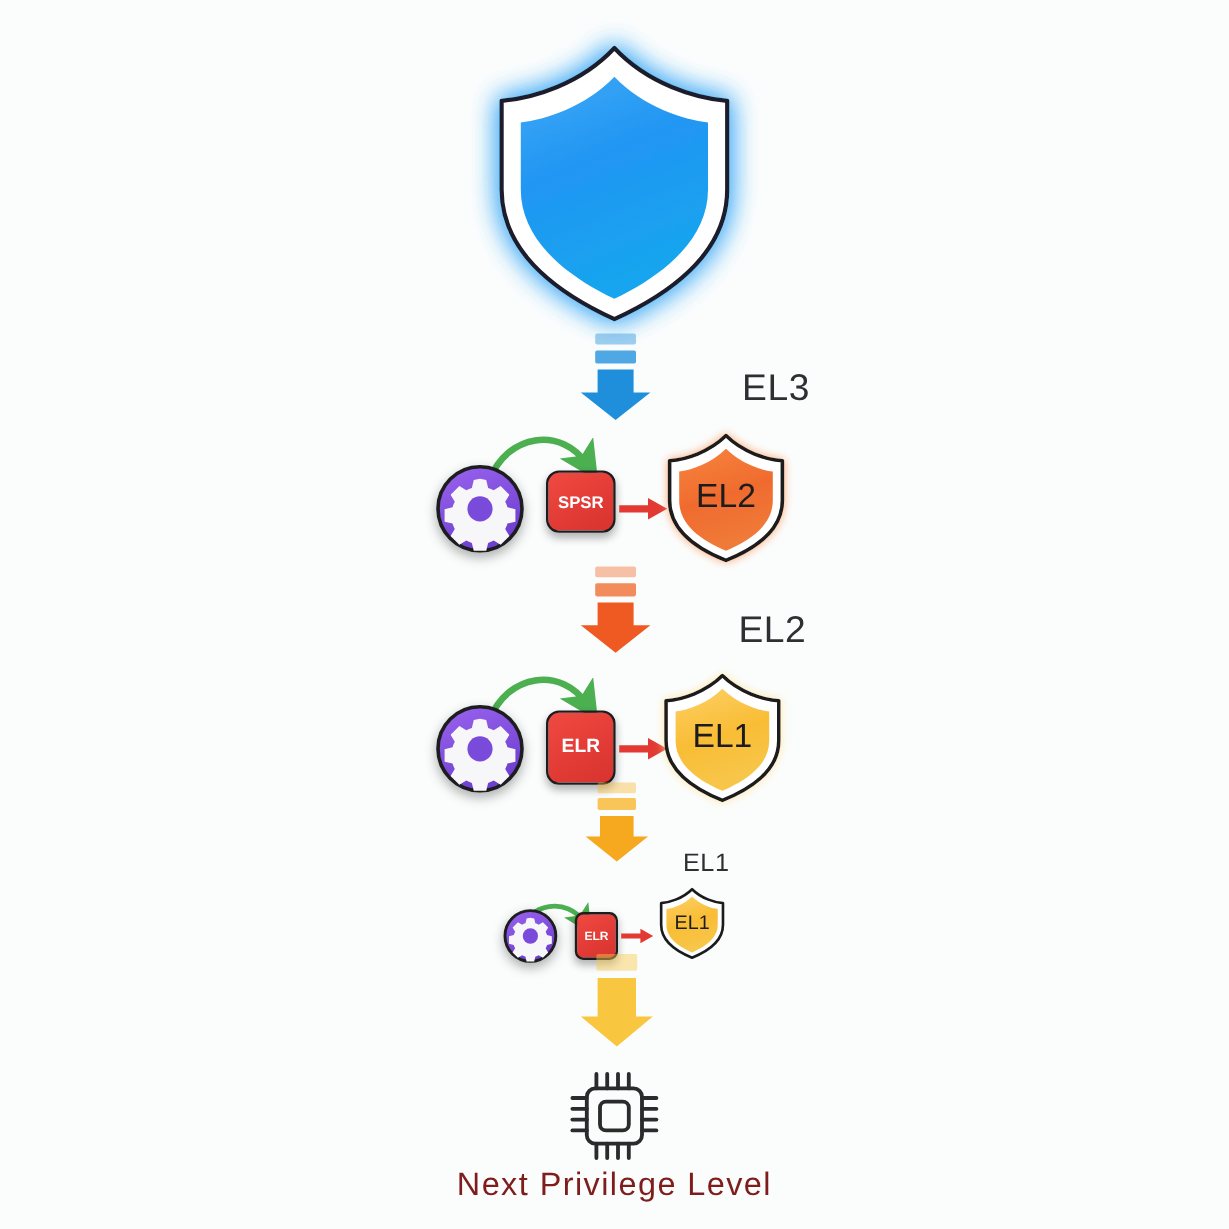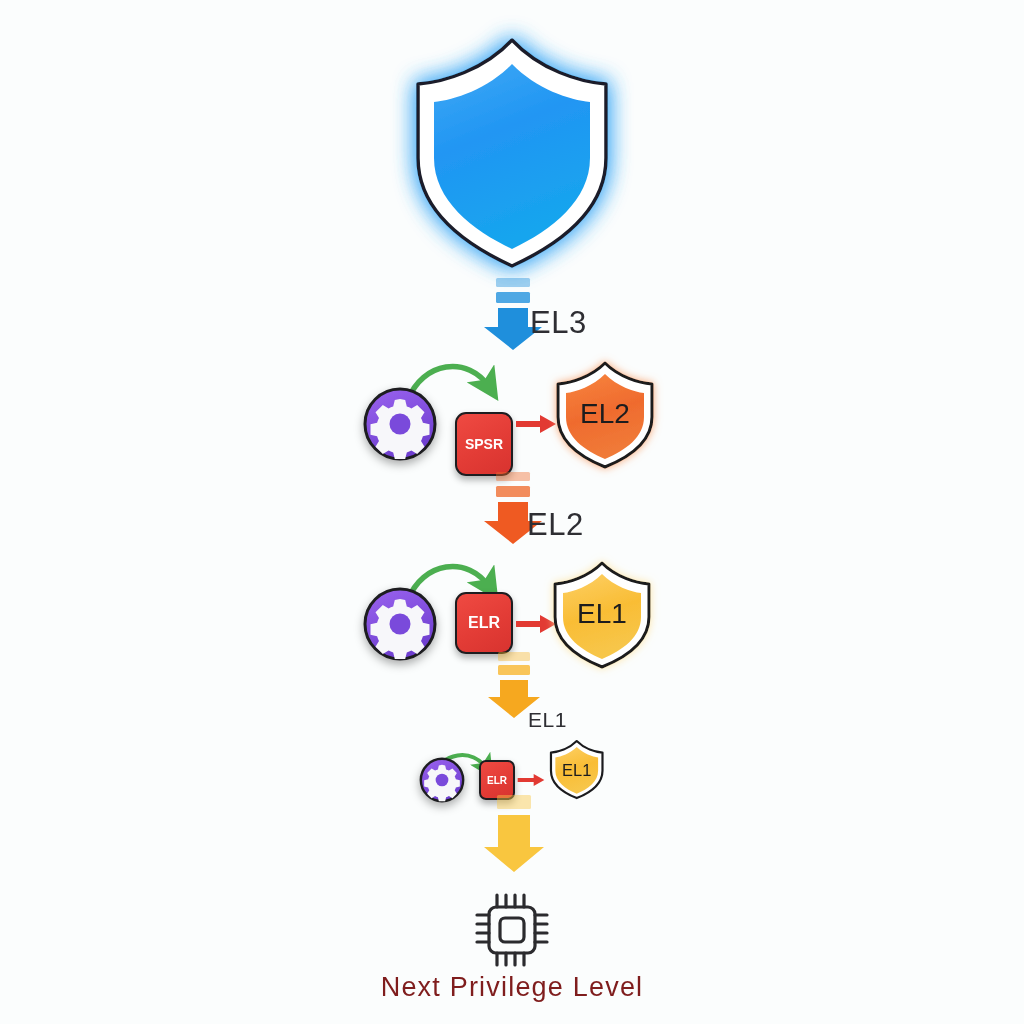--- a/index.html
+++ b/index.html
@@ -21,21 +21,21 @@
     height: 1024px;
   }
   .abs { position: absolute; }
 
   
   .el-label {
     color: #2e2e33;
     font-weight: 400;
     letter-spacing: 0.5px;
     white-space: nowrap;
-    text-align: left;
+    text-align: right;
   }
   .caption {
     color: #7f1d1d;
     font-size: 27px;
     letter-spacing: 1.2px;
     white-space: nowrap;
     text-align: center;
     width: 100%;
   }
 
@@ -130,21 +130,21 @@
         </linearGradient>
       </defs>
       <circle cx="38" cy="38" r="35" fill="url(#gGear1)" stroke="#1d1d20" stroke-width="3"></circle>
       <g fill="#f7f7fa">
         <path d="M38 13 l5.2 1 l1.6 6.6 a19 19 0 0 1 4.6 1.9 l5.8-3.5 l7.3 7.3 l-3.5 5.8 a19 19 0 0 1 1.9 4.6 l6.6 1.6 l0 10.4 l-6.6 1.6 a19 19 0 0 1-1.9 4.6 l3.5 5.8 l-7.3 7.3 l-5.8-3.5 a19 19 0 0 1-4.6 1.9 l-1.6 6.6 l-10.4 0 l-1.6-6.6 a19 19 0 0 1-4.6-1.9 l-5.8 3.5 l-7.3-7.3 l3.5-5.8 a19 19 0 0 1-1.9-4.6 l-6.6-1.6 l0-10.4 l6.6-1.6 a19 19 0 0 1 1.9-4.6 l-3.5-5.8 l7.3-7.3 l5.8 3.5 a19 19 0 0 1 4.6-1.9 l1.6-6.6 z" transform="translate(0,0) scale(1)"></path>
       </g>
       <circle cx="38" cy="38" r="10.5" fill="#7a4adb"></circle>
     </svg>
   </div>
 
-  <div class="reg-box abs" style="left:455px; top:412px; width:58px; height:64px; font-size:14px;">
+  <div class="reg-box abs" style="left:455px; top:392px; width:58px; height:52px; font-size:14px;">
     <span>SPSR</span>
   </div>
 
   <div class="abs" style="left:514px; top:412px; width:44px; height:24px;">
     <svg width="44" height="24" viewBox="0 0 44 24">
       <path d="M2 9 H26 V3 L42 12 L26 21 V15 H2 Z" fill="#e23a33"></path>
     </svg>
   </div>
 
   <div class="abs" style="left:538px; top:355px; width:135px; height:118px;">

